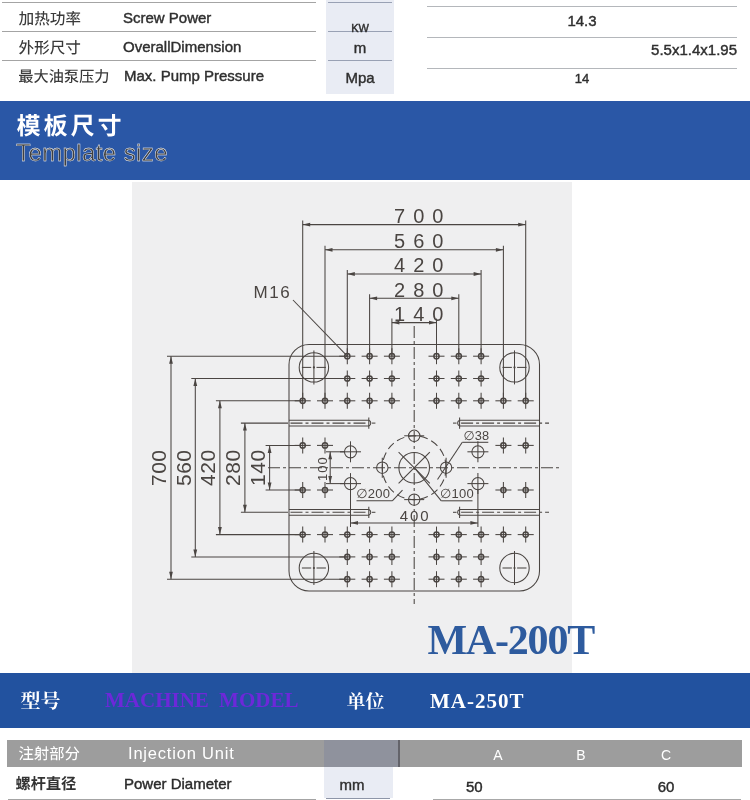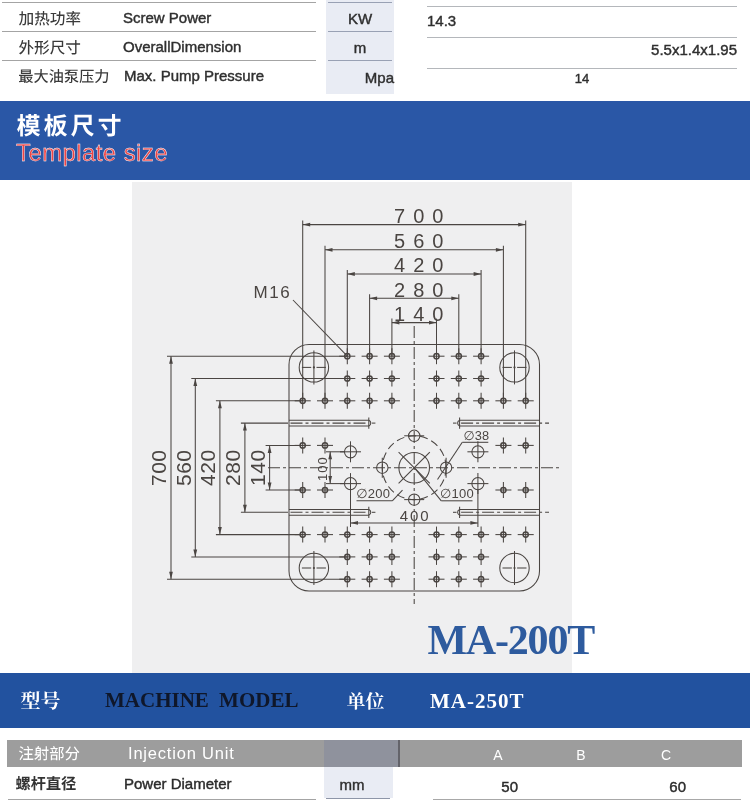--- a/index.html
+++ b/index.html
@@ -18,43 +18,43 @@
 <div class="ln" style="left:328px;top:60px;width:64px;background:#99a1b4"></div>
 
 <div class="ln" style="left:427px;top:6px;width:310px;background:#b4b7bb"></div>
 <div class="ln" style="left:427px;top:37px;width:310px;background:#b4b7bb"></div>
 <div class="ln" style="left:427px;top:68px;width:310px;background:#b4b7bb"></div>
 
 <svg style="position:absolute;left:18px;top:10.2px" width="63" height="16" viewBox="-0.6 -14.2 63 16">
     <path d="M9.5 -1.4H13.7V-0.1H9.5ZM0.8 -10.2H6.7V-8.9H0.8ZM8.9 -11.2H14.3V0.9H12.9V-9.9H10.2V1H8.9ZM6.4 -10.2H7.7Q7.7 -10.2 7.7 -10.1Q7.7 -10 7.7 -9.8Q7.7 -9.7 7.7 -9.6Q7.6 -7 7.6 -5.2Q7.5 -3.4 7.5 -2.3Q7.4 -1.2 7.3 -0.6Q7.2 0.1 7 0.3Q6.7 0.6 6.5 0.8Q6.2 0.9 5.9 1Q5.6 1 5.1 1Q4.6 1 4 1Q4 0.7 3.9 0.3Q3.8 -0.1 3.6 -0.4Q4.2 -0.3 4.6 -0.3Q5.1 -0.3 5.3 -0.3Q5.4 -0.3 5.6 -0.4Q5.7 -0.4 5.8 -0.6Q5.9 -0.7 6 -1.3Q6.1 -1.9 6.2 -2.9Q6.2 -4 6.3 -5.7Q6.3 -7.5 6.4 -9.9ZM2.9 -12.9H4.3Q4.3 -10.7 4.2 -8.7Q4.1 -6.6 3.9 -4.7Q3.6 -2.9 3 -1.4Q2.5 0.2 1.4 1.3Q1.3 1.1 1.1 1Q1 0.8 0.8 0.6Q0.6 0.4 0.4 0.3Q1.2 -0.5 1.7 -1.6Q2.1 -2.6 2.4 -3.9Q2.7 -5.2 2.8 -6.7Q2.9 -8.1 2.9 -9.7Q2.9 -11.3 2.9 -12.9Z M16.3 -6.9Q17 -7 17.9 -7.3Q18.8 -7.5 19.8 -7.8Q20.9 -8 21.9 -8.3L22 -7.1Q20.6 -6.7 19.2 -6.3Q17.7 -5.9 16.6 -5.6ZM16.6 -11H21.9V-9.7H16.6ZM18.9 -13.1H20.1V-4.1Q20.1 -3.6 20 -3.3Q19.9 -3 19.5 -2.9Q19.2 -2.7 18.7 -2.7Q18.2 -2.6 17.4 -2.6Q17.4 -2.9 17.3 -3.2Q17.2 -3.6 17 -3.8Q17.6 -3.8 18 -3.8Q18.4 -3.8 18.6 -3.8Q18.7 -3.8 18.8 -3.9Q18.9 -3.9 18.9 -4.1ZM22.2 -10.9H28.3V-9.8H22.2ZM22.1 -7 22.8 -7.9Q23.5 -7.5 24.3 -7Q25.1 -6.5 25.9 -6Q26.7 -5.5 27.1 -5.1L26.4 -4.1Q26 -4.5 25.2 -5Q24.5 -5.5 23.7 -6Q22.8 -6.6 22.1 -7ZM27.5 -10.9H28.7Q28.7 -8.5 28.7 -6.9Q28.7 -5.3 28.8 -4.5Q29 -3.7 29.3 -3.7Q29.5 -3.7 29.6 -4.1Q29.7 -4.5 29.7 -5.4Q30 -5.3 30.3 -5.1Q30.6 -5 30.8 -4.9Q30.7 -4 30.6 -3.5Q30.4 -3 30.1 -2.8Q29.8 -2.5 29.3 -2.5Q28.5 -2.5 28.1 -3.1Q27.7 -3.7 27.6 -4.8Q27.4 -5.9 27.5 -7.4Q27.5 -9 27.5 -10.9ZM24.3 -13.2H25.6Q25.6 -11.1 25.5 -9.4Q25.4 -7.7 25.1 -6.4Q24.7 -5.1 24 -4.2Q23.4 -3.2 22.2 -2.5Q22 -2.8 21.8 -3Q21.5 -3.3 21.3 -3.5Q22.4 -4.1 23 -5Q23.6 -5.8 23.9 -7Q24.2 -8.1 24.2 -9.7Q24.3 -11.2 24.3 -13.2ZM20.9 -1.7 22.1 -1.9Q22.3 -1.2 22.4 -0.4Q22.5 0.5 22.5 1L21.2 1.2Q21.2 0.8 21.2 0.3Q21.1 -0.2 21.1 -0.7Q21 -1.3 20.9 -1.7ZM24.1 -1.8 25.4 -2Q25.6 -1.5 25.8 -1Q26 -0.5 26.1 0Q26.3 0.5 26.3 0.9L25 1.2Q24.9 0.6 24.6 -0.2Q24.4 -1.1 24.1 -1.8ZM27.3 -1.8 28.5 -2.3Q28.9 -1.9 29.3 -1.3Q29.7 -0.7 30 -0.2Q30.4 0.3 30.6 0.8L29.3 1.3Q29.1 0.9 28.8 0.4Q28.5 -0.2 28.1 -0.8Q27.7 -1.3 27.3 -1.8ZM18.2 -2.2 19.5 -1.9Q19.3 -1.3 18.9 -0.7Q18.6 -0.2 18.2 0.4Q17.9 0.9 17.5 1.3L16.2 0.8Q16.6 0.4 16.9 -0.1Q17.3 -0.6 17.7 -1.1Q18 -1.7 18.2 -2.2Z M32 -11.3H37.7V-10.1H32ZM37.9 -9.6H45.2V-8.3H37.9ZM34.2 -10.8H35.5V-3H34.2ZM44.6 -9.6H45.9Q45.9 -9.6 45.9 -9.5Q45.9 -9.4 45.9 -9.2Q45.9 -9.1 45.9 -9Q45.8 -6.6 45.7 -4.9Q45.6 -3.2 45.5 -2.1Q45.4 -1.1 45.2 -0.5Q45.1 0.2 44.8 0.4Q44.6 0.8 44.3 0.9Q44 1.1 43.6 1.1Q43.2 1.1 42.6 1.1Q42 1.1 41.3 1.1Q41.3 0.8 41.2 0.4Q41.1 0 40.9 -0.2Q41.6 -0.2 42.2 -0.2Q42.7 -0.2 43 -0.2Q43.2 -0.2 43.4 -0.2Q43.5 -0.3 43.6 -0.4Q43.8 -0.6 44 -1.2Q44.1 -1.7 44.2 -2.8Q44.3 -3.8 44.4 -5.4Q44.5 -7.1 44.6 -9.4ZM31.7 -2.9Q32.5 -3.1 33.5 -3.4Q34.5 -3.6 35.7 -3.9Q36.8 -4.2 37.9 -4.5L38.1 -3.2Q36.5 -2.8 34.9 -2.3Q33.3 -1.9 32.1 -1.5ZM40.4 -12.9H41.8Q41.8 -11.1 41.7 -9.3Q41.7 -7.6 41.4 -6Q41.2 -4.5 40.7 -3.1Q40.2 -1.7 39.3 -0.6Q38.4 0.5 37 1.3Q36.9 1.1 36.7 0.9Q36.5 0.7 36.4 0.5Q36.2 0.3 36 0.2Q37.3 -0.5 38.2 -1.5Q39 -2.5 39.5 -3.8Q39.9 -5 40.1 -6.5Q40.3 -7.9 40.4 -9.5Q40.4 -11.2 40.4 -12.9Z M53.9 -4.4H55.3V1.3H53.9ZM47.6 -3.2H61.6V-1.9H47.6ZM47.9 -11.8H61.5V-10.5H47.9ZM59.7 -10 60.8 -9.4Q60.3 -8.8 59.7 -8.3Q59 -7.8 58.5 -7.4L57.5 -8Q57.9 -8.3 58.3 -8.6Q58.7 -9 59 -9.4Q59.4 -9.7 59.7 -10ZM55.4 -6.9 56.4 -7.3Q56.7 -6.9 57.1 -6.4Q57.4 -5.9 57.7 -5.4Q58 -5 58.2 -4.6L57.1 -4.1Q57 -4.5 56.7 -5Q56.4 -5.5 56.1 -6Q55.7 -6.5 55.4 -6.9ZM47.6 -5.3Q48.3 -5.6 49.4 -6.1Q50.4 -6.6 51.5 -7L51.7 -6Q50.9 -5.6 50 -5.1Q49.1 -4.6 48.3 -4.2ZM48.1 -9.2 49 -10Q49.4 -9.7 49.8 -9.4Q50.3 -9.1 50.7 -8.8Q51.1 -8.5 51.4 -8.2L50.4 -7.4Q50.2 -7.7 49.8 -8Q49.4 -8.3 48.9 -8.7Q48.5 -9 48.1 -9.2ZM57.3 -6.3 58.3 -7Q58.8 -6.7 59.4 -6.4Q60 -6 60.5 -5.6Q61 -5.2 61.4 -4.9L60.4 -4.1Q60.1 -4.4 59.6 -4.8Q59 -5.2 58.4 -5.6Q57.9 -6 57.3 -6.3ZM52.1 -7.5Q52.1 -7.6 52 -7.8Q51.9 -8 51.9 -8.2Q51.8 -8.4 51.7 -8.6Q51.9 -8.6 52.1 -8.7Q52.2 -8.9 52.4 -9.1Q52.6 -9.2 52.8 -9.6Q53.1 -9.9 53.5 -10.4Q53.8 -10.9 54 -11.4L55.2 -11Q54.7 -10.2 54.1 -9.4Q53.4 -8.6 52.8 -8.1V-8.1Q52.8 -8.1 52.7 -8Q52.6 -7.9 52.5 -7.9Q52.3 -7.8 52.2 -7.7Q52.1 -7.5 52.1 -7.5ZM52.1 -7.5 52.1 -8.4 52.7 -8.7 55.7 -8.9Q55.7 -8.7 55.6 -8.3Q55.5 -8 55.5 -7.8Q54.5 -7.8 53.9 -7.7Q53.3 -7.7 52.9 -7.6Q52.6 -7.6 52.4 -7.5Q52.2 -7.5 52.1 -7.5ZM51.8 -4.3Q51.8 -4.5 51.7 -4.7Q51.6 -4.9 51.6 -5.1Q51.5 -5.3 51.4 -5.5Q51.7 -5.5 52 -5.7Q52.3 -5.9 52.7 -6.3Q52.9 -6.4 53.4 -6.8Q53.8 -7.2 54.3 -7.7Q54.8 -8.3 55.4 -8.9Q55.9 -9.5 56.4 -10.2L57.5 -9.5Q56.4 -8.2 55.1 -7Q53.8 -5.8 52.6 -4.9V-4.9Q52.6 -4.9 52.4 -4.9Q52.3 -4.8 52.2 -4.7Q52 -4.6 51.9 -4.5Q51.8 -4.4 51.8 -4.3ZM51.8 -4.3 51.8 -5.2 52.4 -5.6 57.2 -6Q57.1 -5.8 57.1 -5.5Q57.1 -5.2 57.1 -5Q55.5 -4.8 54.5 -4.7Q53.5 -4.6 53 -4.6Q52.4 -4.5 52.2 -4.5Q51.9 -4.4 51.8 -4.3ZM53.5 -12.9 54.8 -13.2Q55.1 -12.9 55.4 -12.4Q55.7 -11.9 55.8 -11.6L54.5 -11.1Q54.3 -11.5 54 -12Q53.8 -12.5 53.5 -12.9Z" fill="#3a3a3a"></path>
   </svg>
 <div class="abs md" style="left:123px;top:9px;font-size:15px;color:#2f2f2f">Screw Power</div>
-<div class="abs md" style="left:326px;top:10px;width:68px;text-align:center;font-size:15px;color:#2f2f2f">KW</div>
-<div class="abs md" style="left:427px;top:12px;width:310px;text-align:left;font-size:15px;color:#2f2f2f">14.3</div>
+<div class="abs md" style="left:326px;top:22px;width:68px;text-align:center;font-size:11px;color:#2f2f2f">KW</div>
+<div class="abs md" style="left:427px;top:12px;width:310px;text-align:center;font-size:15px;color:#2f2f2f">14.3</div>
 
 <svg style="position:absolute;left:18px;top:38.8px" width="63" height="16" viewBox="-0.5 -14.2 63 16">
     <path d="M3.4 -10.8H7.3V-9.5H3.4ZM9.4 -13.1H10.9V1.3H9.4ZM2.5 -6.1 3.4 -7Q3.8 -6.7 4.4 -6.3Q4.9 -5.9 5.4 -5.5Q5.9 -5.1 6.2 -4.8L5.3 -3.8Q5.1 -4.1 4.6 -4.5Q4.1 -4.9 3.6 -5.3Q3 -5.7 2.5 -6.1ZM3.5 -13.2 4.8 -12.9Q4.5 -11.4 4 -10Q3.6 -8.7 3 -7.5Q2.4 -6.3 1.7 -5.4Q1.6 -5.5 1.4 -5.7Q1.1 -5.8 0.9 -6Q0.7 -6.1 0.5 -6.2Q1.3 -7 1.8 -8.1Q2.4 -9.2 2.8 -10.5Q3.2 -11.8 3.5 -13.2ZM6.8 -10.8H7.1L7.3 -10.8L8.3 -10.6Q7.9 -7.4 7 -5.2Q6.1 -2.9 4.7 -1.3Q3.4 0.2 1.7 1.2Q1.6 1 1.4 0.8Q1.2 0.5 0.9 0.3Q0.7 0.1 0.5 0Q2.2 -0.8 3.5 -2.2Q4.8 -3.6 5.6 -5.6Q6.5 -7.7 6.8 -10.5ZM10.3 -7.6 11.4 -8.4Q12 -7.9 12.7 -7.3Q13.4 -6.6 14.1 -6Q14.7 -5.4 15.1 -4.9L14 -3.9Q13.6 -4.4 13 -5.1Q12.4 -5.7 11.7 -6.4Q11 -7.1 10.3 -7.6Z M16.5 -12.2H24.5V-10.9H16.5ZM16.2 -7.1H24.8V-5.8H16.2ZM21.8 -11.9H23.1V1.3H21.8ZM18.2 -11.9H19.5V-6.8Q19.5 -5.3 19.3 -3.9Q19.2 -2.4 18.7 -1.1Q18.2 0.2 17.1 1.4Q17 1.2 16.8 1.1Q16.7 0.9 16.5 0.7Q16.3 0.6 16.1 0.5Q17 -0.6 17.5 -1.7Q17.9 -2.9 18.1 -4.2Q18.2 -5.5 18.2 -6.8ZM28.7 -12.9 30 -12.4Q29.4 -11.6 28.7 -11Q27.9 -10.3 27.1 -9.7Q26.3 -9.1 25.5 -8.6Q25.3 -8.9 25 -9.1Q24.8 -9.4 24.5 -9.6Q25.3 -10 26 -10.5Q26.8 -11 27.5 -11.6Q28.2 -12.3 28.7 -12.9ZM29.1 -8.6 30.4 -8.1Q29.8 -7.3 29 -6.6Q28.2 -5.8 27.3 -5.2Q26.5 -4.6 25.6 -4.1Q25.5 -4.3 25.2 -4.6Q24.9 -4.9 24.7 -5Q25.5 -5.5 26.3 -6Q27.1 -6.6 27.9 -7.3Q28.6 -7.9 29.1 -8.6ZM29.4 -4.4 30.7 -3.9Q30.1 -2.8 29.1 -1.8Q28.2 -0.9 27.1 -0.1Q26 0.7 24.8 1.3Q24.7 1 24.4 0.7Q24.1 0.4 23.9 0.2Q25 -0.3 26.1 -1Q27.1 -1.7 28 -2.6Q28.9 -3.4 29.4 -4.4Z M40.4 -6.7Q41 -4.2 42.4 -2.5Q43.8 -0.7 46.2 -0Q46 0.1 45.9 0.3Q45.7 0.6 45.5 0.8Q45.4 1 45.3 1.2Q43.6 0.6 42.4 -0.4Q41.2 -1.5 40.4 -3Q39.6 -4.5 39.1 -6.4ZM34.7 -12.4H44.7V-6.2H34.7V-7.5H43.3V-11.1H34.7ZM33.9 -12.4H35.3V-8Q35.3 -6.9 35.3 -5.7Q35.2 -4.5 34.9 -3.2Q34.6 -2 34.1 -0.8Q33.6 0.4 32.8 1.3Q32.7 1.2 32.5 1Q32.3 0.8 32 0.6Q31.8 0.5 31.7 0.4Q32.4 -0.5 32.9 -1.6Q33.3 -2.6 33.6 -3.7Q33.8 -4.8 33.8 -5.9Q33.9 -7 33.9 -8Z M47.6 -9.9H61.6V-8.5H47.6ZM56.6 -13.1H58V-0.7Q58 0.1 57.8 0.5Q57.6 0.9 57 1Q56.5 1.2 55.6 1.3Q54.7 1.3 53.5 1.3Q53.4 1.1 53.3 0.8Q53.2 0.6 53.1 0.3Q53 0 52.9 -0.2Q53.6 -0.2 54.2 -0.2Q54.9 -0.2 55.4 -0.2Q55.8 -0.2 56 -0.2Q56.3 -0.2 56.4 -0.3Q56.6 -0.4 56.6 -0.7ZM49.3 -6.4 50.5 -7.1Q51 -6.5 51.6 -5.8Q52.2 -5.1 52.6 -4.5Q53.1 -3.8 53.4 -3.2L52.1 -2.4Q51.9 -3 51.4 -3.7Q51 -4.4 50.4 -5.1Q49.9 -5.8 49.3 -6.4Z" fill="#3a3a3a"></path>
   </svg>
 <div class="abs md" style="left:123px;top:38px;font-size:15px;color:#2f2f2f">OverallDimension</div>
 <div class="abs md" style="left:326px;top:39px;width:68px;text-align:center;font-size:15px;color:#2f2f2f">m</div>
 <div class="abs md" style="left:427px;top:41px;width:310px;text-align:right;font-size:15px;color:#2f2f2f">5.5x1.4x1.95</div>
 
 <svg style="position:absolute;left:18px;top:67.9px" width="91" height="16" viewBox="-0.3 -13.8 91 16">
     <path d="M3.9 -9.6V-8.7H11.3V-9.6ZM3.9 -11.4V-10.5H11.3V-11.4ZM2.6 -12.3H12.6V-7.8H2.6ZM0.7 -7H14.4V-5.9H0.7ZM7.8 -5.1H13.1V-4H7.8ZM2.9 -5H6.6V-4H2.9ZM2.9 -3.1H6.6V-2.1H2.9ZM9.4 -4.2Q10 -2.6 11.4 -1.5Q12.8 -0.3 14.7 0.2Q14.5 0.3 14.3 0.6Q14 1 13.9 1.2Q11.9 0.6 10.5 -0.7Q9.1 -2 8.3 -3.9ZM12.9 -5.1H13.1L13.3 -5.1L14.1 -4.8Q13.6 -3.2 12.7 -2.1Q11.8 -0.9 10.7 -0.1Q9.5 0.7 8.2 1.2Q8.1 1 7.9 0.7Q7.7 0.4 7.5 0.2Q8.7 -0.1 9.8 -0.8Q10.9 -1.6 11.7 -2.6Q12.5 -3.6 12.9 -4.9ZM0.7 -0.7Q1.6 -0.8 2.8 -0.9Q4 -1.1 5.3 -1.2Q6.7 -1.3 8 -1.5L8 -0.4Q6.7 -0.3 5.4 -0.1Q4.1 0 3 0.2Q1.8 0.3 0.8 0.4ZM5.9 -6.6H7.2V1.3H5.9ZM2.1 -6.6H3.4V-0.4H2.1Z M16.1 -8.5H29.5V-7.2H16.1ZM23.6 -8Q24.1 -6.2 25 -4.6Q25.8 -3 27 -1.9Q28.2 -0.7 29.8 -0Q29.6 0.1 29.5 0.3Q29.3 0.6 29.1 0.8Q28.9 1 28.8 1.2Q27.1 0.4 25.9 -0.9Q24.6 -2.2 23.8 -3.9Q22.9 -5.6 22.3 -7.7ZM22.1 -12.8H23.5Q23.5 -11.8 23.5 -10.5Q23.4 -9.3 23.2 -8Q23 -6.7 22.6 -5.4Q22.2 -4.1 21.5 -2.9Q20.8 -1.6 19.6 -0.6Q18.5 0.5 16.8 1.2Q16.7 1 16.4 0.6Q16.1 0.3 15.8 0.1Q17.4 -0.6 18.5 -1.5Q19.6 -2.5 20.3 -3.6Q21 -4.8 21.3 -6Q21.7 -7.2 21.9 -8.4Q22 -9.6 22.1 -10.7Q22.1 -11.9 22.1 -12.8Z M36.7 -1H43.8V0.3H36.7ZM36.7 -5.4H43.8V-4.1H36.7ZM39.5 -12.8H40.8V-0.1H39.5ZM35.9 -9.6H44.5V1.1H43.2V-8.4H37.2V1.2H35.9ZM31.8 -11.7 32.6 -12.6Q33 -12.4 33.6 -12.1Q34.2 -11.8 34.7 -11.5Q35.2 -11.2 35.5 -11L34.7 -9.9Q34.4 -10.2 33.9 -10.5Q33.4 -10.8 32.9 -11.1Q32.3 -11.4 31.8 -11.7ZM31 -7.5 31.7 -8.5Q32.2 -8.3 32.8 -8Q33.3 -7.7 33.8 -7.4Q34.3 -7.1 34.6 -6.9L33.9 -5.8Q33.6 -6 33.1 -6.3Q32.6 -6.7 32 -7Q31.5 -7.3 31 -7.5ZM31.5 0.2Q31.9 -0.4 32.3 -1.1Q32.8 -1.8 33.2 -2.6Q33.6 -3.4 34 -4.2L35 -3.3Q34.7 -2.6 34.3 -1.8Q33.9 -1.1 33.5 -0.4Q33.1 0.4 32.7 1Z M46.9 -12.1H59.4V-11H46.9ZM51.5 -12 52.7 -11.5Q52 -10.6 51.1 -9.8Q50.2 -9 49.1 -8.4Q48.1 -7.7 47 -7.2Q47 -7.4 46.8 -7.6Q46.6 -7.8 46.5 -7.9Q46.3 -8.1 46.2 -8.2Q47.2 -8.6 48.2 -9.2Q49.2 -9.8 50.1 -10.5Q50.9 -11.2 51.5 -12ZM46.9 -4.8H50.9V-3.6H46.9ZM53.9 -5.1Q54.5 -4.1 55.5 -3.2Q56.4 -2.3 57.7 -1.6Q58.9 -0.9 60.2 -0.6Q60.1 -0.4 59.9 -0.2Q59.8 0 59.6 0.2Q59.5 0.5 59.4 0.7Q58 0.2 56.7 -0.6Q55.5 -1.4 54.5 -2.5Q53.5 -3.5 52.8 -4.8ZM58 -5.3 59.1 -4.4Q58.5 -4 57.9 -3.6Q57.3 -3.2 56.7 -2.8Q56.1 -2.4 55.5 -2.2L54.7 -2.9Q55.2 -3.2 55.8 -3.6Q56.4 -4 57 -4.4Q57.6 -4.9 58 -5.3ZM52.7 -6H54V-0.2Q54 0.3 53.8 0.6Q53.7 0.9 53.3 1Q53 1.2 52.4 1.2Q51.9 1.2 51.1 1.2Q51.1 1 51 0.6Q50.8 0.3 50.7 0Q51.1 0.1 51.4 0.1Q51.8 0.1 52 0.1Q52.3 0.1 52.4 0.1Q52.5 0.1 52.6 0Q52.7 -0.1 52.7 -0.2ZM50.7 -4.8H51L51.2 -4.8L52 -4.4Q51.6 -3.1 50.8 -2.1Q50.1 -1.1 49.1 -0.4Q48.2 0.4 47.1 0.8Q47 0.6 46.9 0.4Q46.7 0.2 46.6 -0Q46.4 -0.2 46.3 -0.3Q47.3 -0.7 48.2 -1.3Q49.1 -1.9 49.7 -2.7Q50.4 -3.5 50.7 -4.5ZM50.8 -8.8V-7.3H56.9V-8.8ZM49.5 -9.8H58.3V-6.3H49.5Z M63.2 -12.1H75.4V-10.8H63.2ZM62.5 -12.1H63.8V-7.2Q63.8 -6.2 63.7 -5.2Q63.7 -4.1 63.5 -2.9Q63.4 -1.8 63.1 -0.7Q62.8 0.4 62.3 1.3Q62.2 1.2 62 1Q61.8 0.9 61.6 0.7Q61.4 0.6 61.2 0.5Q61.7 -0.3 61.9 -1.3Q62.2 -2.3 62.3 -3.3Q62.4 -4.3 62.5 -5.3Q62.5 -6.3 62.5 -7.2ZM63.7 -0.6H75.3V0.6H63.7ZM64.7 -6.9H74.6V-5.7H64.7ZM68.8 -10.1H70.1V0.2H68.8ZM71.2 -4.1 72.1 -4.7Q72.8 -4.2 73.4 -3.6Q74 -2.9 74.3 -2.4L73.3 -1.7Q73.1 -2 72.8 -2.5Q72.4 -2.9 72 -3.3Q71.6 -3.7 71.2 -4.1Z M77.2 -9.5H89V-8.2H77.2ZM88.5 -9.5H89.8Q89.8 -9.5 89.8 -9.4Q89.8 -9.3 89.8 -9.1Q89.8 -9 89.8 -8.9Q89.7 -6.5 89.5 -4.9Q89.4 -3.2 89.3 -2.2Q89.1 -1.1 88.9 -0.5Q88.7 0.1 88.5 0.4Q88.2 0.8 87.9 0.9Q87.6 1.1 87.1 1.1Q86.7 1.2 86 1.1Q85.4 1.1 84.7 1.1Q84.6 0.8 84.5 0.4Q84.4 0 84.2 -0.3Q85 -0.2 85.6 -0.2Q86.3 -0.2 86.6 -0.2Q86.8 -0.2 87 -0.2Q87.1 -0.3 87.3 -0.4Q87.5 -0.6 87.7 -1.2Q87.8 -1.8 88 -2.8Q88.1 -3.9 88.2 -5.4Q88.4 -7 88.5 -9.3ZM82.1 -12.8H83.5V-10Q83.5 -9 83.4 -7.8Q83.3 -6.6 83 -5.4Q82.7 -4.2 82.1 -3Q81.5 -1.8 80.4 -0.7Q79.4 0.4 77.8 1.3Q77.7 1.2 77.5 1Q77.3 0.8 77.1 0.6Q76.9 0.4 76.8 0.3Q78.3 -0.6 79.2 -1.6Q80.2 -2.6 80.8 -3.7Q81.4 -4.8 81.7 -5.9Q81.9 -7 82 -8Q82.1 -9.1 82.1 -10Z" fill="#3a3a3a"></path>
   </svg>
 <div class="abs md" style="left:124px;top:67px;font-size:15px;color:#2f2f2f">Max. Pump Pressure</div>
-<div class="abs md" style="left:326px;top:69px;width:68px;text-align:right;font-size:15px;color:#2f2f2f">Mpa</div>
+<div class="abs md" style="left:326px;top:69px;width:68px;text-align:center;font-size:15px;color:#2f2f2f">Mpa</div>
 <div class="abs md" style="left:427px;top:71px;width:310px;text-align:center;font-size:13px;color:#2f2f2f">14</div>
 
 <div class="abs" style="left:0;top:101px;width:750px;height:79px;background:#2a57a6"></div>
 <svg style="position:absolute;left:16px;top:112.7px" width="105" height="24" viewBox="-0.6 -21.4 105 24">
     <path d="M9 -18.8H22.8V-16.4H9ZM8.5 -5.2H22.9V-2.9H8.5ZM11.8 -20.4H14.5V-15H11.8ZM17.3 -20.4H20.1V-15H17.3ZM12.3 -9.7V-8.7H18.9V-9.7ZM12.3 -12.6V-11.6H18.9V-12.6ZM9.6 -14.6H21.7V-6.6H9.6ZM14.3 -6.9H17.1Q16.9 -5.2 16.5 -3.8Q16.2 -2.4 15.3 -1.2Q14.5 -0.1 13 0.7Q11.5 1.6 9.1 2.2Q8.9 1.6 8.5 1Q8 0.3 7.6 -0.1Q9.7 -0.6 11 -1.2Q12.2 -1.8 12.9 -2.6Q13.6 -3.5 13.9 -4.5Q14.1 -5.6 14.3 -6.9ZM17.7 -4.4Q18.4 -2.8 19.9 -1.8Q21.3 -0.7 23.5 -0.3Q23.2 0 22.9 0.4Q22.5 0.8 22.2 1.3Q21.9 1.7 21.8 2.1Q19.3 1.4 17.7 -0.1Q16.2 -1.7 15.3 -3.9ZM1 -15.9H8.5V-13.2H1ZM3.6 -20.4H6.3V2.1H3.6ZM3.9 -13.9 5.5 -13.3Q5.2 -11.8 4.8 -10.3Q4.5 -8.7 4 -7.2Q3.5 -5.7 3 -4.4Q2.4 -3.1 1.8 -2.2Q1.7 -2.6 1.5 -3.1Q1.2 -3.7 1 -4.2Q0.7 -4.7 0.4 -5.1Q1 -5.8 1.5 -6.9Q2.1 -7.9 2.5 -9.1Q3 -10.3 3.3 -11.6Q3.7 -12.8 3.9 -13.9ZM6.2 -12.6Q6.4 -12.3 6.9 -11.7Q7.3 -11.1 7.8 -10.3Q8.3 -9.6 8.7 -8.9Q9.1 -8.3 9.3 -8L7.6 -6Q7.4 -6.6 7 -7.3Q6.7 -8.1 6.3 -8.9Q5.9 -9.7 5.5 -10.4Q5.1 -11.1 4.9 -11.5Z M28.1 -15.9H36.3V-13.2H28.1ZM31 -20.4H33.7V2.1H31ZM31.1 -13.9 32.3 -13.3Q32.1 -11.8 31.7 -10.2Q31.4 -8.7 30.9 -7.2Q30.4 -5.7 29.9 -4.4Q29.3 -3.1 28.8 -2.2Q28.7 -2.6 28.4 -3.1Q28.2 -3.7 28 -4.2Q27.7 -4.7 27.5 -5.1Q28.1 -5.8 28.6 -6.8Q29.2 -7.9 29.6 -9.1Q30.1 -10.3 30.5 -11.5Q30.9 -12.8 31.1 -13.9ZM33.6 -12.9Q33.9 -12.7 34.3 -12Q34.7 -11.4 35.1 -10.7Q35.6 -10 36 -9.4Q36.4 -8.8 36.6 -8.5L34.9 -6.3Q34.7 -6.9 34.4 -7.6Q34.1 -8.4 33.8 -9.2Q33.4 -10 33.1 -10.7Q32.7 -11.4 32.5 -11.9ZM37.1 -18.5H39.9V-12.8Q39.9 -11.2 39.8 -9.2Q39.6 -7.3 39.3 -5.2Q38.9 -3.2 38.3 -1.2Q37.6 0.7 36.5 2.3Q36.3 2 35.8 1.7Q35.4 1.4 35 1.1Q34.5 0.8 34.2 0.6Q35.2 -0.8 35.8 -2.5Q36.4 -4.3 36.6 -6.1Q36.9 -7.9 37 -9.6Q37.1 -11.4 37.1 -12.8ZM38.4 -13.8H47.6V-11.2H38.4ZM46.5 -13.8H47L47.5 -13.8L49.3 -13.3Q48.8 -9.3 47.5 -6.3Q46.2 -3.3 44.2 -1.2Q42.2 0.9 39.6 2.2Q39.4 1.8 39.1 1.4Q38.8 0.9 38.5 0.5Q38.2 0.1 37.9 -0.2Q40.2 -1.2 42 -3Q43.7 -4.8 44.9 -7.4Q46.1 -10 46.5 -13.2ZM42.3 -12Q42.9 -9.3 43.9 -6.9Q44.9 -4.6 46.6 -2.9Q48.2 -1.2 50.5 -0.2Q50.2 0 49.8 0.5Q49.5 0.9 49.1 1.4Q48.8 1.8 48.6 2.2Q46.1 1.1 44.4 -0.9Q42.7 -2.9 41.6 -5.6Q40.5 -8.3 39.8 -11.5ZM47.9 -20.2 49.9 -17.9Q48.7 -17.5 47.2 -17.1Q45.7 -16.8 44.1 -16.6Q42.6 -16.4 41 -16.3Q39.4 -16.1 37.9 -16.1Q37.8 -16.6 37.6 -17.3Q37.4 -18 37.1 -18.5Q38.6 -18.6 40.1 -18.7Q41.6 -18.9 43 -19.1Q44.4 -19.3 45.7 -19.6Q46.9 -19.9 47.9 -20.2Z M68.7 -10.3Q69.6 -6.8 71.6 -4.3Q73.7 -1.8 77.3 -0.7Q76.9 -0.4 76.6 0.1Q76.2 0.5 75.9 1.1Q75.5 1.6 75.3 2Q72.7 1 70.8 -0.6Q69 -2.2 67.8 -4.5Q66.6 -6.8 65.9 -9.7ZM59.6 -19.6H75.1V-9.3H59.6V-12.2H72V-16.8H59.6ZM57.9 -19.6H60.9V-12.4Q60.9 -10.8 60.8 -8.9Q60.7 -6.9 60.2 -4.9Q59.8 -2.9 59 -1.1Q58.2 0.8 57 2.3Q56.7 2 56.3 1.5Q55.8 1.1 55.3 0.8Q54.9 0.4 54.5 0.2Q55.7 -1.1 56.4 -2.7Q57 -4.3 57.4 -6Q57.7 -7.7 57.8 -9.3Q57.9 -11 57.9 -12.4Z M82.1 -15.6H103.9V-12.7H82.1ZM95.4 -20.4H98.5V-1.6Q98.5 -0.2 98.1 0.5Q97.8 1.3 96.9 1.6Q96 2 94.5 2.1Q93.1 2.2 91.2 2.2Q91.1 1.8 90.9 1.2Q90.7 0.6 90.4 0Q90.1 -0.6 89.9 -1Q90.9 -0.9 91.9 -0.9Q92.8 -0.9 93.5 -0.9Q94.3 -0.9 94.6 -0.9Q95 -0.9 95.2 -1.1Q95.4 -1.2 95.4 -1.6ZM84.4 -9.5 86.9 -11Q87.7 -10.2 88.5 -9.2Q89.4 -8.1 90.1 -7.1Q90.8 -6.1 91.2 -5.3L88.5 -3.6Q88.2 -4.4 87.5 -5.5Q86.8 -6.5 86 -7.6Q85.2 -8.6 84.4 -9.5Z" fill="#ffffff"></path>
   </svg>
 
-<div class="abs" style="left:16px;top:139px;font-size:24px;color:#ef4444;letter-spacing:0.4px;-webkit-text-stroke:0.4px #fff">Template size</div>
+<div class="abs" style="left:16px;top:139px;font-size:24px;color:#404040;letter-spacing:0.4px;-webkit-text-stroke:0.4px #fff">Template size</div>
 
 <div class="abs" style="left:132px;top:182px;width:440px;height:491px;background:#efeff0"></div>
 
 <svg style="position:absolute;left:132px;top:182px" width="440" height="491" viewBox="132 182 440 491" font-family="Liberation Sans, sans-serif">
 <rect x="289.0" y="344.5" width="250.5" height="246.5" rx="20" fill="none" stroke="#4a4542" stroke-width="1.05"></rect>
 
 <line x1="414.2" y1="326.0" x2="414.2" y2="604.0" stroke="#4a4542" stroke-width="1.05" stroke-dasharray="12 3 3 3"></line>
 <line x1="268.0" y1="467.7" x2="560.0" y2="467.7" stroke="#4a4542" stroke-width="1.05" stroke-dasharray="12 3 3 3"></line>
 
 <circle cx="313.9" cy="367.4" r="14.7" fill="none" stroke="#4a4542" stroke-width="1.05"></circle>
@@ -382,21 +382,21 @@
 <line x1="462.3" y1="442.3" x2="437.5" y2="479.5" stroke="#4a4542" stroke-width="1.05"></line>
   </svg>
 
 <div class="abs serif" style="left:132px;top:616px;width:462px;text-align:right;font-size:42px;font-weight:bold;color:#2e5b9e;letter-spacing:-1.2px">MA-200T</div>
 
 <div class="abs" style="left:0;top:673px;width:750px;height:55px;background:#22529f"></div>
 <svg style="position:absolute;left:20px;top:690.1px" width="40" height="20" viewBox="-0.5 -17.9 40 20">
     <path d="M1.1 -15.4H8.3L9.4 -16.9Q9.4 -16.9 9.8 -16.6Q10.1 -16.3 10.6 -15.9Q11.1 -15.6 11.5 -15.2Q11.4 -14.9 11 -14.9H1.2ZM0.6 -11.6H8.9L10 -13.1Q10 -13.1 10.4 -12.8Q10.7 -12.5 11.2 -12.1Q11.6 -11.7 12 -11.3Q11.9 -11 11.5 -11H0.8ZM12 -15.8 14.8 -15.5Q14.7 -15.3 14.6 -15.2Q14.5 -15.1 14.1 -15V-8.7Q14.1 -8.7 13.8 -8.5Q13.6 -8.4 13.2 -8.3Q12.7 -8.2 12.3 -8.2H12ZM6.7 -15.4H8.9V-6.1Q8.9 -6.1 8.4 -5.9Q7.9 -5.6 7.1 -5.6H6.7ZM16.1 -16.6 19 -16.4Q19 -16.2 18.9 -16Q18.7 -15.9 18.4 -15.8V-7.9Q18.4 -7.1 18.2 -6.5Q18 -6 17.4 -5.7Q16.8 -5.4 15.6 -5.3Q15.6 -5.8 15.5 -6.2Q15.4 -6.5 15.2 -6.8Q15 -7 14.7 -7.2Q14.4 -7.4 13.8 -7.5V-7.8Q13.8 -7.8 14 -7.8Q14.3 -7.7 14.6 -7.7Q15 -7.7 15.3 -7.7Q15.7 -7.7 15.8 -7.7Q16 -7.7 16.1 -7.7Q16.1 -7.8 16.1 -8ZM8.8 -6.6 11.9 -6.3Q11.9 -6.1 11.7 -6Q11.6 -5.8 11.2 -5.8V0.9H8.8ZM2.4 -3.6H14.2L15.4 -5.2Q15.4 -5.2 15.6 -5.1Q15.9 -4.9 16.2 -4.6Q16.6 -4.3 17 -4Q17.3 -3.7 17.7 -3.4Q17.6 -3.1 17.1 -3.1H2.6ZM0.6 0.6H15.8L17 -1Q17 -1 17.3 -0.9Q17.5 -0.7 17.9 -0.4Q18.3 -0.1 18.7 0.2Q19 0.5 19.4 0.8Q19.3 1.2 18.8 1.2H0.8ZM3 -15.4H5.1V-12.2Q5.1 -11.3 5 -10.4Q4.9 -9.4 4.4 -8.5Q4 -7.5 3.1 -6.7Q2.2 -5.8 0.7 -5.2L0.5 -5.4Q1.6 -6.4 2.2 -7.5Q2.7 -8.6 2.8 -9.8Q3 -11 3 -12.2Z M28.2 -8.1Q28 -7.7 27.7 -7Q27.4 -6.3 27.1 -5.6Q26.8 -4.9 26.5 -4.5H26.7L25.8 -3.5L23.6 -4.9Q23.8 -5.1 24.2 -5.3Q24.6 -5.5 25 -5.6L24.1 -4.9Q24.4 -5.3 24.7 -5.9Q24.9 -6.5 25.2 -7.1Q25.4 -7.8 25.5 -8.1ZM34.2 -5.1 35.4 -6.2 37.5 -4.4Q37.3 -4.2 36.7 -4.1Q36.5 -2.8 36.2 -1.8Q35.8 -0.7 35.4 0.1Q35 0.8 34.4 1.1Q33.9 1.5 33.2 1.6Q32.6 1.8 31.6 1.8Q31.6 1.3 31.5 0.9Q31.4 0.5 31.1 0.3Q30.8 -0 30.1 -0.2Q29.4 -0.5 28.6 -0.6L28.6 -0.8Q29.2 -0.8 30 -0.7Q30.7 -0.7 31.3 -0.7Q32 -0.6 32.2 -0.6Q32.5 -0.6 32.7 -0.7Q32.8 -0.7 33 -0.8Q33.3 -1 33.5 -1.6Q33.8 -2.2 34 -3.1Q34.3 -4 34.4 -5.1ZM35.4 -5.1V-4.5H25.5L25.7 -5.1ZM37.2 -10Q37.2 -10 37.4 -9.9Q37.7 -9.7 38 -9.4Q38.4 -9.1 38.8 -8.7Q39.1 -8.4 39.4 -8.1Q39.4 -7.8 38.9 -7.8H20.9L20.7 -8.4H36ZM33.4 -15.7 34.5 -16.9 36.8 -15.2Q36.7 -15.1 36.5 -15Q36.3 -14.8 36 -14.8V-10.2Q36 -10.1 35.7 -10Q35.3 -9.8 34.9 -9.7Q34.4 -9.6 34 -9.6H33.6V-15.7ZM26.5 -9.9Q26.5 -9.8 26.2 -9.6Q25.9 -9.5 25.4 -9.3Q24.9 -9.2 24.4 -9.2H24.1V-15.7V-16.7L26.6 -15.7H35.1V-15.2H26.5ZM35 -11.3V-10.7H25.5V-11.3Z" fill="#ffffff"></path>
   </svg>
 
-<div class="abs serif" style="left:105px;top:688px;font-size:21px;font-weight:bold;color:#0f172a;word-spacing:5px">MACHINE MODEL</div>
+<div class="abs serif" style="left:105px;top:688px;font-size:21px;font-weight:bold;color:#6d28d9;word-spacing:5px">MACHINE MODEL</div>
 <svg style="position:absolute;left:346px;top:690.6px" width="39" height="19" viewBox="-0.5 -17.1 39 19">
     <path d="M14.9 -8.7V-8.1H4.1V-8.7ZM14.9 -5.6V-5H4.1V-5.6ZM13.5 -11.7 14.6 -12.8 16.7 -11.2Q16.6 -11.1 16.4 -11Q16.3 -10.9 16 -10.8V-4.9Q16 -4.8 15.7 -4.7Q15.4 -4.5 14.9 -4.4Q14.5 -4.2 14.1 -4.2H13.7V-11.7ZM5.2 -4.7Q5.2 -4.6 4.9 -4.4Q4.6 -4.2 4.2 -4.1Q3.8 -3.9 3.3 -3.9H3V-11.7V-12.6L5.4 -11.7H14.6V-11.1H5.2ZM15.3 -14.9Q15.2 -14.7 15 -14.6Q14.8 -14.5 14.5 -14.6Q13.6 -13.7 12.5 -12.8Q11.5 -12 10.5 -11.5L10.3 -11.6Q10.8 -12.4 11.4 -13.7Q11.9 -14.9 12.4 -16.1ZM10.6 1.1Q10.6 1.2 10.1 1.4Q9.6 1.7 8.7 1.7H8.3V-11.6H10.6ZM16 -4.4Q16 -4.4 16.3 -4.2Q16.5 -4 16.9 -3.7Q17.3 -3.5 17.7 -3.1Q18.1 -2.8 18.4 -2.5Q18.4 -2.2 17.9 -2.2H0.7L0.5 -2.7H14.7ZM4.5 -15.9Q5.9 -15.6 6.7 -15.2Q7.5 -14.7 7.9 -14.2Q8.3 -13.6 8.3 -13.1Q8.3 -12.6 8 -12.3Q7.8 -12 7.3 -11.9Q6.9 -11.9 6.4 -12.2Q6.2 -12.8 5.9 -13.5Q5.6 -14.1 5.2 -14.7Q4.8 -15.3 4.4 -15.8Z M26.4 -15.2Q26.4 -15 26.2 -14.9Q26 -14.8 25.7 -14.8Q24.9 -12.9 24 -11.3Q23 -9.7 21.9 -8.4Q20.8 -7.1 19.5 -6.1L19.2 -6.3Q20 -7.4 20.8 -9Q21.6 -10.6 22.2 -12.5Q22.8 -14.3 23.2 -16.1ZM24.7 -10.5Q24.6 -10.4 24.5 -10.3Q24.3 -10.2 24.1 -10.1V1Q24.1 1.1 23.8 1.3Q23.5 1.4 23.1 1.6Q22.7 1.7 22.2 1.7H21.8V-10.1L22.7 -11.2ZM28.6 -16.1Q30 -15.8 30.8 -15.3Q31.6 -14.7 31.9 -14.1Q32.3 -13.6 32.2 -13Q32.1 -12.5 31.8 -12.2Q31.5 -11.9 31 -11.8Q30.5 -11.8 30 -12.3Q29.9 -12.9 29.7 -13.6Q29.5 -14.3 29.2 -14.9Q28.8 -15.5 28.5 -16ZM36 -9.5Q35.9 -9.3 35.8 -9.2Q35.6 -9 35.2 -9Q34.8 -7.7 34.2 -6.1Q33.6 -4.5 32.9 -2.9Q32.1 -1.2 31.2 0.3H31Q31.3 -0.9 31.5 -2.3Q31.8 -3.6 32 -5Q32.3 -6.4 32.5 -7.8Q32.7 -9.1 32.8 -10.2ZM26.4 -9.9Q28 -8.5 28.7 -7.1Q29.5 -5.8 29.8 -4.6Q30 -3.5 29.9 -2.7Q29.7 -1.8 29.3 -1.4Q29 -1 28.5 -1Q28 -1 27.7 -1.7Q27.7 -2.4 27.6 -3.5Q27.6 -4.5 27.4 -5.6Q27.2 -6.7 26.9 -7.8Q26.7 -8.8 26.2 -9.8ZM35.2 -1.8Q35.2 -1.8 35.4 -1.6Q35.7 -1.4 36 -1.1Q36.4 -0.8 36.8 -0.4Q37.2 -0.1 37.5 0.2Q37.5 0.5 37 0.5H24.6L24.4 -0H33.9ZM34.9 -13.2Q34.9 -13.2 35.1 -13Q35.4 -12.8 35.7 -12.5Q36.1 -12.2 36.5 -11.9Q36.9 -11.6 37.2 -11.3Q37.1 -11.2 37 -11.1Q36.8 -11 36.6 -11H25L24.9 -11.5H33.7Z" fill="#ffffff"></path>
   </svg>
 
 <div class="abs serif" style="left:430px;top:689px;width:300px;text-align:left;font-size:21px;font-weight:bold;color:#fff;letter-spacing:1px">MA-250T</div>
 
 <div class="abs" style="left:7px;top:740px;width:316.5px;height:26.5px;background:#9d9d9d"></div>
 <div class="abs" style="left:323.5px;top:740px;width:74.5px;height:26.5px;background:#8f929d"></div>
 <div class="abs" style="left:398px;top:740px;width:1.5px;height:26.5px;background:#63636a"></div>
 <div class="abs" style="left:399.5px;top:740px;width:342.5px;height:26.5px;background:#9d9d9d"></div>
@@ -412,16 +412,16 @@
 
 <svg style="position:absolute;left:15px;top:775.3px" width="61" height="16" viewBox="-0.5 -14.0 61 16">
     <path d="M2.6 -12.9H4.1V-9.3H2.6ZM1.6 -10.2H5.8V-4.3H1.6V-5.8H4.5V-8.7H1.6ZM0.9 -10.2H2.2V-3.8H0.9ZM2.8 -9.5H3.9V-5.1H4.1V-1.2H2.6V-5.1H2.8ZM0.5 -1.4Q1.4 -1.5 2.7 -1.8Q4.1 -2 5.4 -2.3L5.6 -0.7Q4.3 -0.4 3.1 -0.1Q1.8 0.1 0.8 0.4ZM4.2 -3.5 5.4 -3.9Q5.6 -3.3 5.8 -2.7Q6 -2 6.2 -1.4Q6.4 -0.8 6.4 -0.3L5.2 0.1Q5.1 -0.4 5 -1Q4.8 -1.6 4.7 -2.3Q4.5 -3 4.2 -3.5ZM8 -9.1V-8.4H12.4V-9.1ZM8 -11.1V-10.3H12.4V-11.1ZM6.4 -12.3H14V-7.1H6.4ZM9.5 -11.7H11V-7.8H9.5ZM11.5 -1.4 12.8 -2.1Q13.1 -1.8 13.4 -1.4Q13.7 -0.9 14 -0.5Q14.3 -0.1 14.5 0.2L13.2 1Q13.1 0.7 12.8 0.3Q12.5 -0.2 12.2 -0.6Q11.9 -1.1 11.5 -1.4ZM11.7 -4.6 12.9 -5.2Q13.3 -4.8 13.6 -4.3Q14 -3.8 14.3 -3.4Q14.6 -2.9 14.8 -2.6L13.5 -1.8Q13.4 -2.2 13.1 -2.6Q12.8 -3.1 12.4 -3.6Q12.1 -4.1 11.7 -4.6ZM7.5 -2 9 -1.5Q8.6 -0.9 8 -0.2Q7.5 0.6 7 1.1Q6.8 0.9 6.4 0.6Q6 0.4 5.7 0.2Q6.2 -0.2 6.7 -0.8Q7.2 -1.4 7.5 -2ZM7 -4.4Q6.9 -4.6 6.9 -4.8Q6.8 -5.1 6.7 -5.4Q6.6 -5.7 6.5 -5.8Q6.7 -5.9 6.9 -6Q7.1 -6.1 7.3 -6.2Q7.5 -6.3 7.8 -6.6Q8.1 -6.9 8.5 -7.2Q8.9 -7.6 9.2 -8L10.7 -7.3Q10.1 -6.7 9.3 -6.1Q8.6 -5.5 7.9 -5.2V-5.1Q7.9 -5.1 7.7 -5.1Q7.6 -5 7.4 -4.9Q7.2 -4.8 7.1 -4.6Q7 -4.5 7 -4.4ZM7 -4.4V-5.5L7.7 -5.9L10.7 -5.9Q10.6 -5.6 10.6 -5.3Q10.5 -4.9 10.5 -4.7Q9.5 -4.6 8.8 -4.6Q8.2 -4.6 7.8 -4.6Q7.5 -4.5 7.3 -4.5Q7.1 -4.5 7 -4.4ZM6.6 -1.9Q6.6 -2 6.5 -2.3Q6.4 -2.6 6.3 -2.9Q6.2 -3.1 6.2 -3.3Q6.5 -3.4 6.8 -3.5Q7.1 -3.7 7.6 -4Q7.8 -4.1 8.3 -4.4Q8.8 -4.7 9.3 -5.1Q9.9 -5.5 10.5 -6Q11.2 -6.5 11.7 -7L13 -6.1Q11.8 -5.1 10.4 -4.2Q8.9 -3.2 7.5 -2.6V-2.6Q7.5 -2.6 7.4 -2.5Q7.3 -2.4 7.1 -2.3Q6.9 -2.2 6.8 -2.1Q6.6 -2 6.6 -1.9ZM6.6 -1.9 6.6 -3 7.4 -3.5 13.2 -3.8Q13.3 -3.5 13.4 -3.2Q13.5 -2.8 13.5 -2.6Q11.8 -2.4 10.7 -2.4Q9.5 -2.3 8.8 -2.2Q8 -2.1 7.6 -2.1Q7.2 -2 7 -2Q6.8 -1.9 6.6 -1.9ZM9.6 -2.8H11.2V-0.3Q11.2 0.2 11.1 0.6Q11 0.9 10.6 1.1Q10.2 1.2 9.7 1.3Q9.2 1.3 8.5 1.3Q8.5 1 8.3 0.6Q8.2 0.1 8.1 -0.2Q8.5 -0.2 8.8 -0.2Q9.2 -0.2 9.3 -0.2Q9.5 -0.2 9.5 -0.2Q9.6 -0.2 9.6 -0.4Z M22.1 -11.9H29.6V-10.2H22.1ZM21.5 -6.7H30V-5H21.5ZM24.8 -11.5H26.7V1.3H24.8ZM15.9 -9.8H21.7V-8.1H15.9ZM18.1 -12.9H19.8V1.4H18.1ZM18 -8.6 19.1 -8.2Q18.9 -7.3 18.6 -6.3Q18.3 -5.3 18 -4.4Q17.6 -3.5 17.2 -2.7Q16.8 -1.8 16.4 -1.3Q16.2 -1.6 16 -2.1Q15.7 -2.6 15.5 -3Q15.9 -3.5 16.3 -4.1Q16.7 -4.8 17 -5.6Q17.3 -6.3 17.6 -7.1Q17.8 -7.9 18 -8.6ZM19.7 -7.3Q19.9 -7.1 20.2 -6.7Q20.5 -6.4 20.9 -5.9Q21.2 -5.5 21.5 -5.1Q21.8 -4.8 22 -4.6L20.9 -3.1Q20.7 -3.5 20.5 -3.9Q20.2 -4.4 19.9 -4.8Q19.6 -5.3 19.3 -5.7Q19.1 -6.1 18.9 -6.4Z M31.4 -11.8H44.6V-10.2H31.4ZM37 -13 39 -12.8Q38.9 -12 38.7 -11.2Q38.6 -10.4 38.4 -9.7Q38.3 -9 38.1 -8.4L36.4 -8.6Q36.6 -9.2 36.7 -10Q36.8 -10.7 36.9 -11.5Q37 -12.3 37 -13ZM33.9 -7.1H42.1V-5.8H33.9ZM33.9 -5H42.1V-3.7H33.9ZM31 -0.7H45V0.9H31ZM33 -9.4H43V-0.1H41.2V-7.9H34.8V-0.1H33ZM34 -2.9H42.2V-1.6H34Z M51.6 -12.2H58.2V-10.5H51.6ZM57.6 -12.2H58L58.3 -12.2L59.6 -11.5Q59 -10.4 58.1 -9.4Q57.2 -8.5 56.1 -7.7Q55 -6.9 53.8 -6.3Q52.6 -5.7 51.3 -5.2Q51.2 -5.5 51 -5.7Q50.8 -6 50.6 -6.3Q50.4 -6.6 50.3 -6.7Q51.4 -7.1 52.5 -7.6Q53.6 -8.1 54.6 -8.8Q55.6 -9.5 56.4 -10.3Q57.2 -11 57.6 -11.9ZM50.7 -0.7H60.2V1H50.7ZM54.6 -4H56.5V-0.1H54.6ZM51.6 -5.1H59.4V-3.4H51.6ZM49.6 -9.6 51.2 -8.9Q50.7 -8 49.9 -7Q49.2 -6.1 48.3 -5.2Q47.5 -4.4 46.7 -3.8Q46.7 -4 46.5 -4.3Q46.4 -4.7 46.2 -5.1Q46 -5.4 45.9 -5.6Q46.6 -6.1 47.3 -6.7Q47.9 -7.4 48.6 -8.1Q49.2 -8.8 49.6 -9.6ZM49.2 -12.9 51 -12.2Q50.4 -11.5 49.8 -10.8Q49.1 -10.1 48.4 -9.5Q47.7 -8.8 46.9 -8.4Q46.9 -8.6 46.7 -8.9Q46.5 -9.2 46.4 -9.4Q46.2 -9.7 46 -9.9Q46.6 -10.3 47.3 -10.8Q47.9 -11.3 48.4 -11.8Q48.9 -12.4 49.2 -12.9ZM48 -6.1 49.8 -7.9 49.9 -7.8V1.4H48ZM55 -7.7 55.9 -9Q56.6 -8.7 57.5 -8.3Q58.3 -7.9 59 -7.5Q59.8 -7.1 60.3 -6.8L59.3 -5.3Q58.8 -5.7 58.1 -6.1Q57.4 -6.5 56.5 -6.9Q55.7 -7.4 55 -7.7Z" fill="#333333"></path>
   </svg>
 <div class="abs md" style="left:124px;top:775px;font-size:15px;color:#2b2b2b">Power Diameter</div>
 
 <div class="abs" style="left:324px;top:767px;width:69px;height:30.5px;background:#e9ecf4"></div>
 <div class="abs md" style="left:324px;top:776px;width:56px;text-align:center;font-size:15px;color:#2f2f2f">mm</div>
 <div class="ln" style="left:326px;top:797.5px;width:64px;background:#8e96a8"></div>
 
-<div class="abs md" style="left:478px;top:778px;width:40px;text-align:right;font-size:15px;color:#2b2b2b">50</div>
+<div class="abs md" style="left:466px;top:778px;width:40px;text-align:left;font-size:15px;color:#2b2b2b">50</div>
 <div class="abs md" style="left:561px;top:816px;width:40px;text-align:right;font-size:14px;color:#2b2b2b">55</div>
-<div class="abs md" style="left:646px;top:778px;width:40px;text-align:right;font-size:15px;color:#2b2b2b">60</div>
+<div class="abs md" style="left:646px;top:778px;width:40px;text-align:center;font-size:15px;color:#2b2b2b">60</div>
 <div class="ln" style="left:8px;top:799px;width:308px;background:#a4a4a4"></div>
 <div class="ln" style="left:433px;top:799px;width:308px;background:#a8a8a8"></div>
 </body></html>

